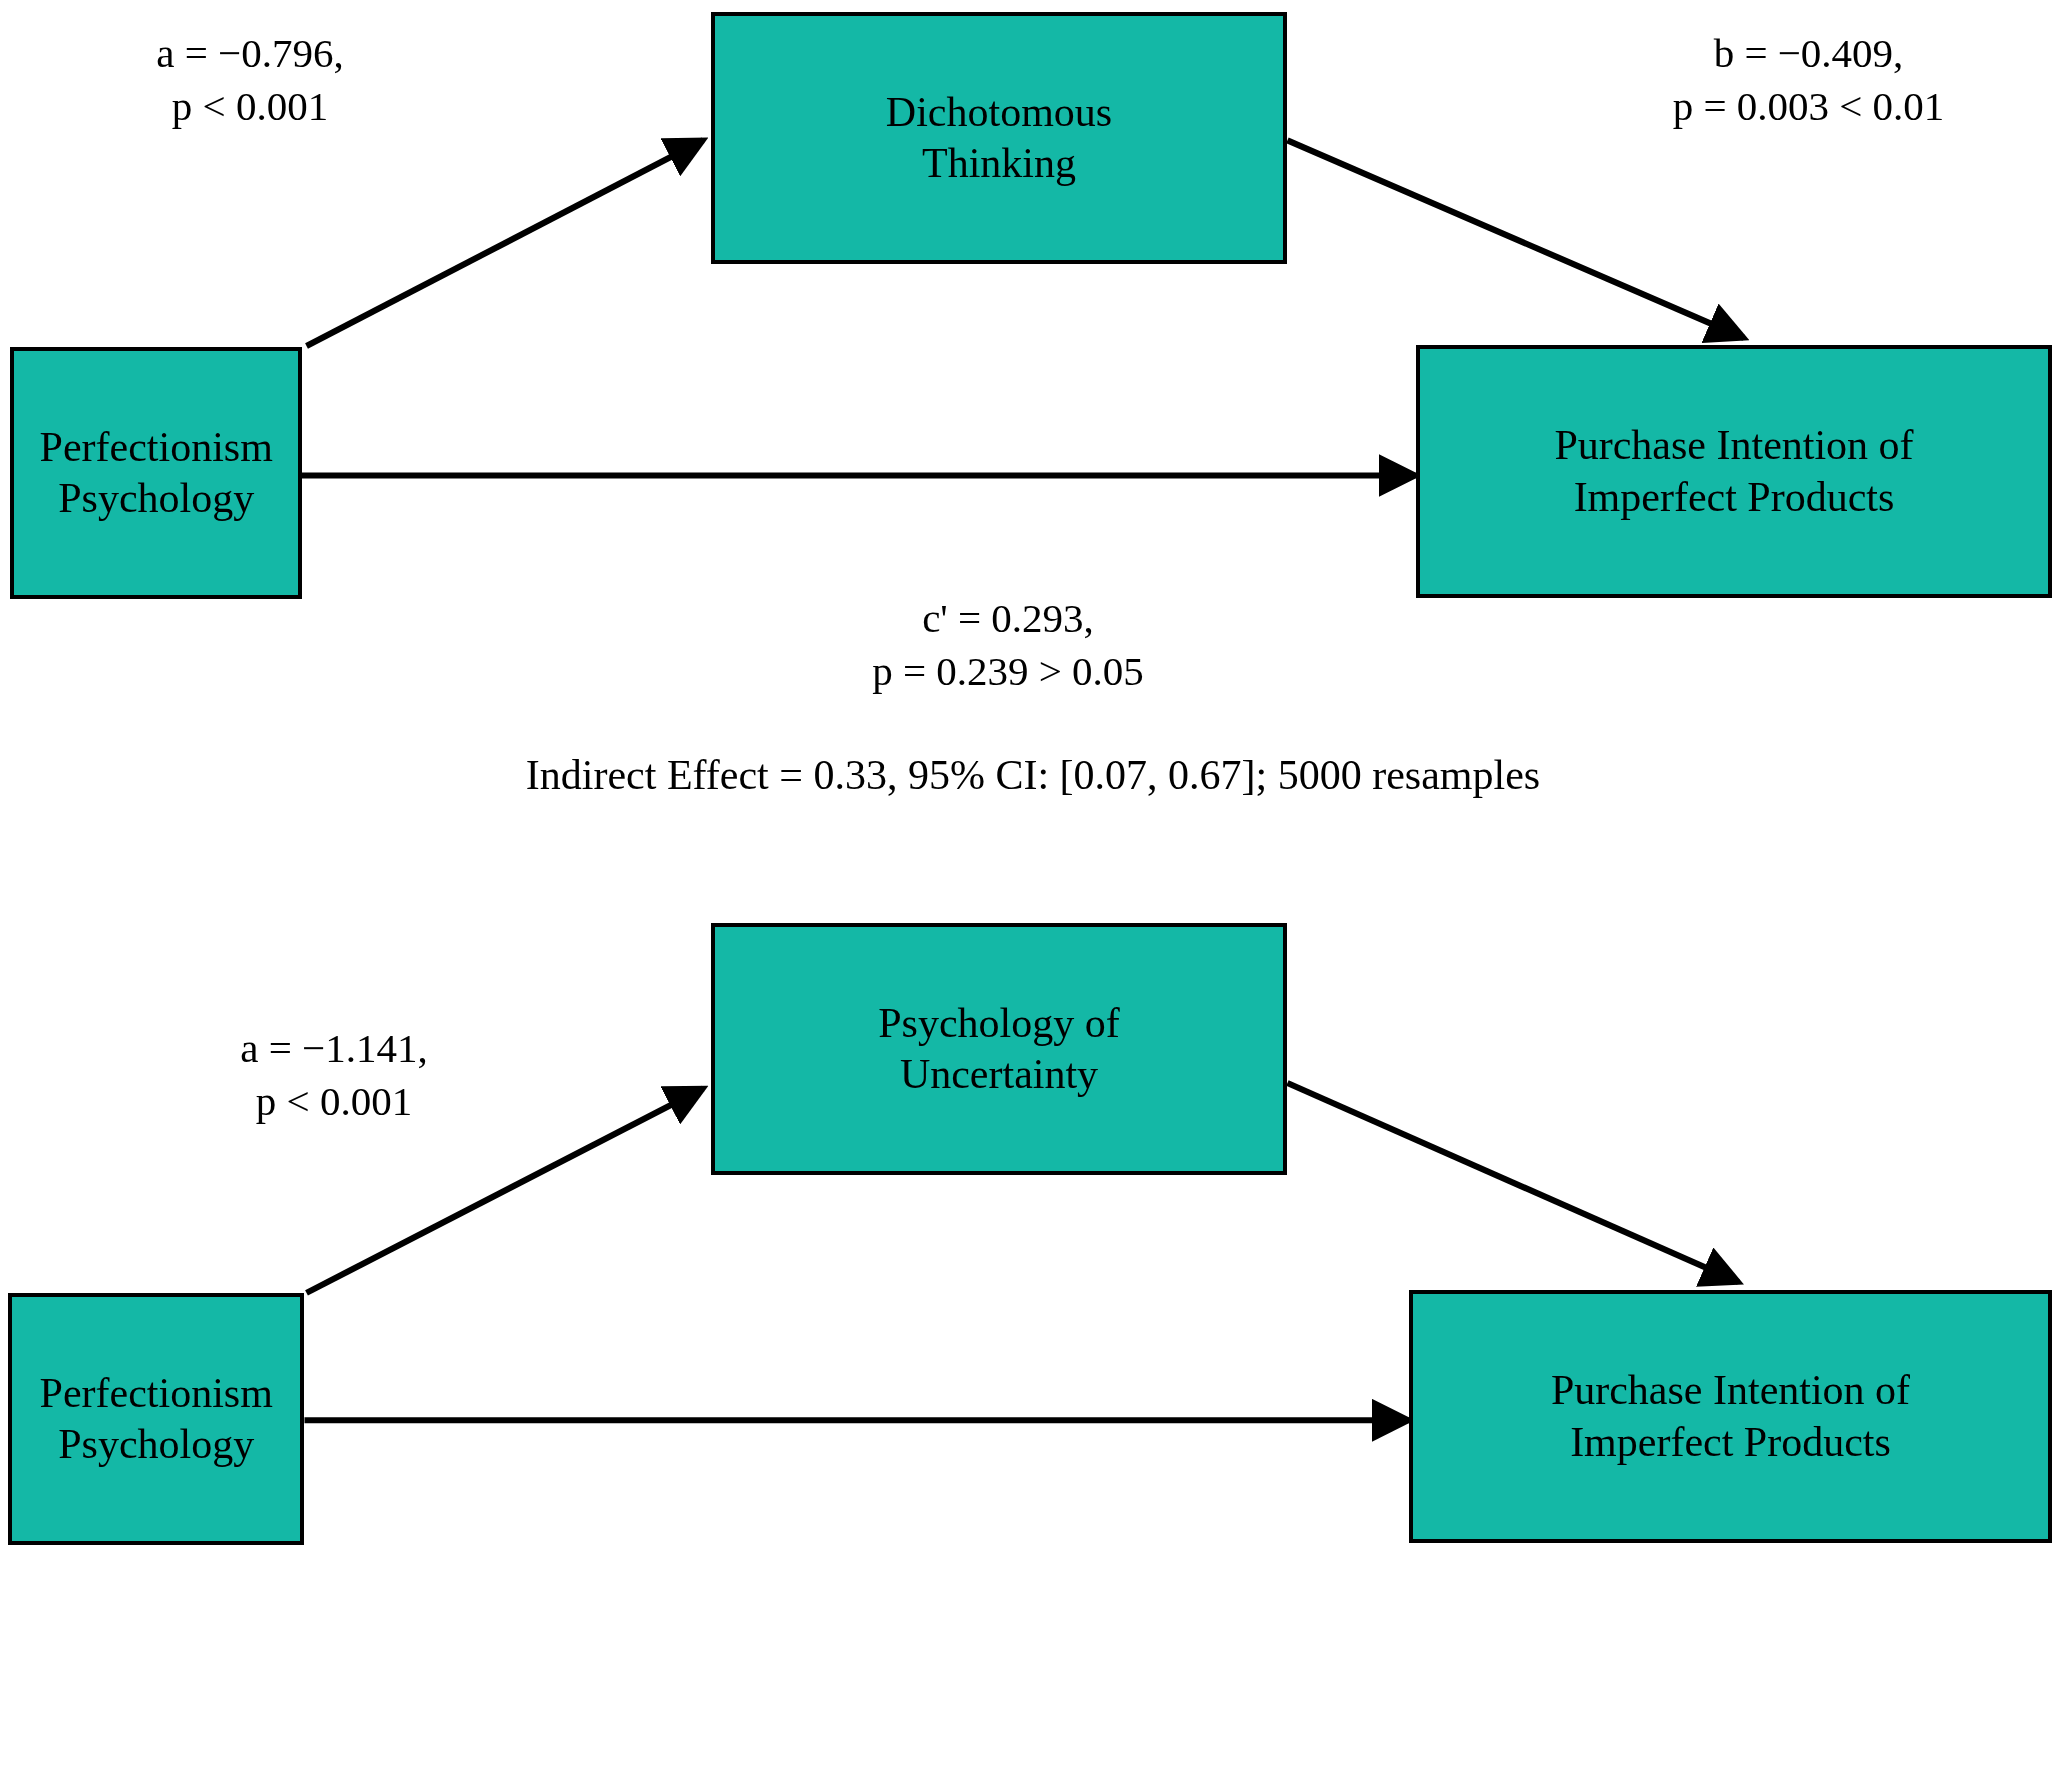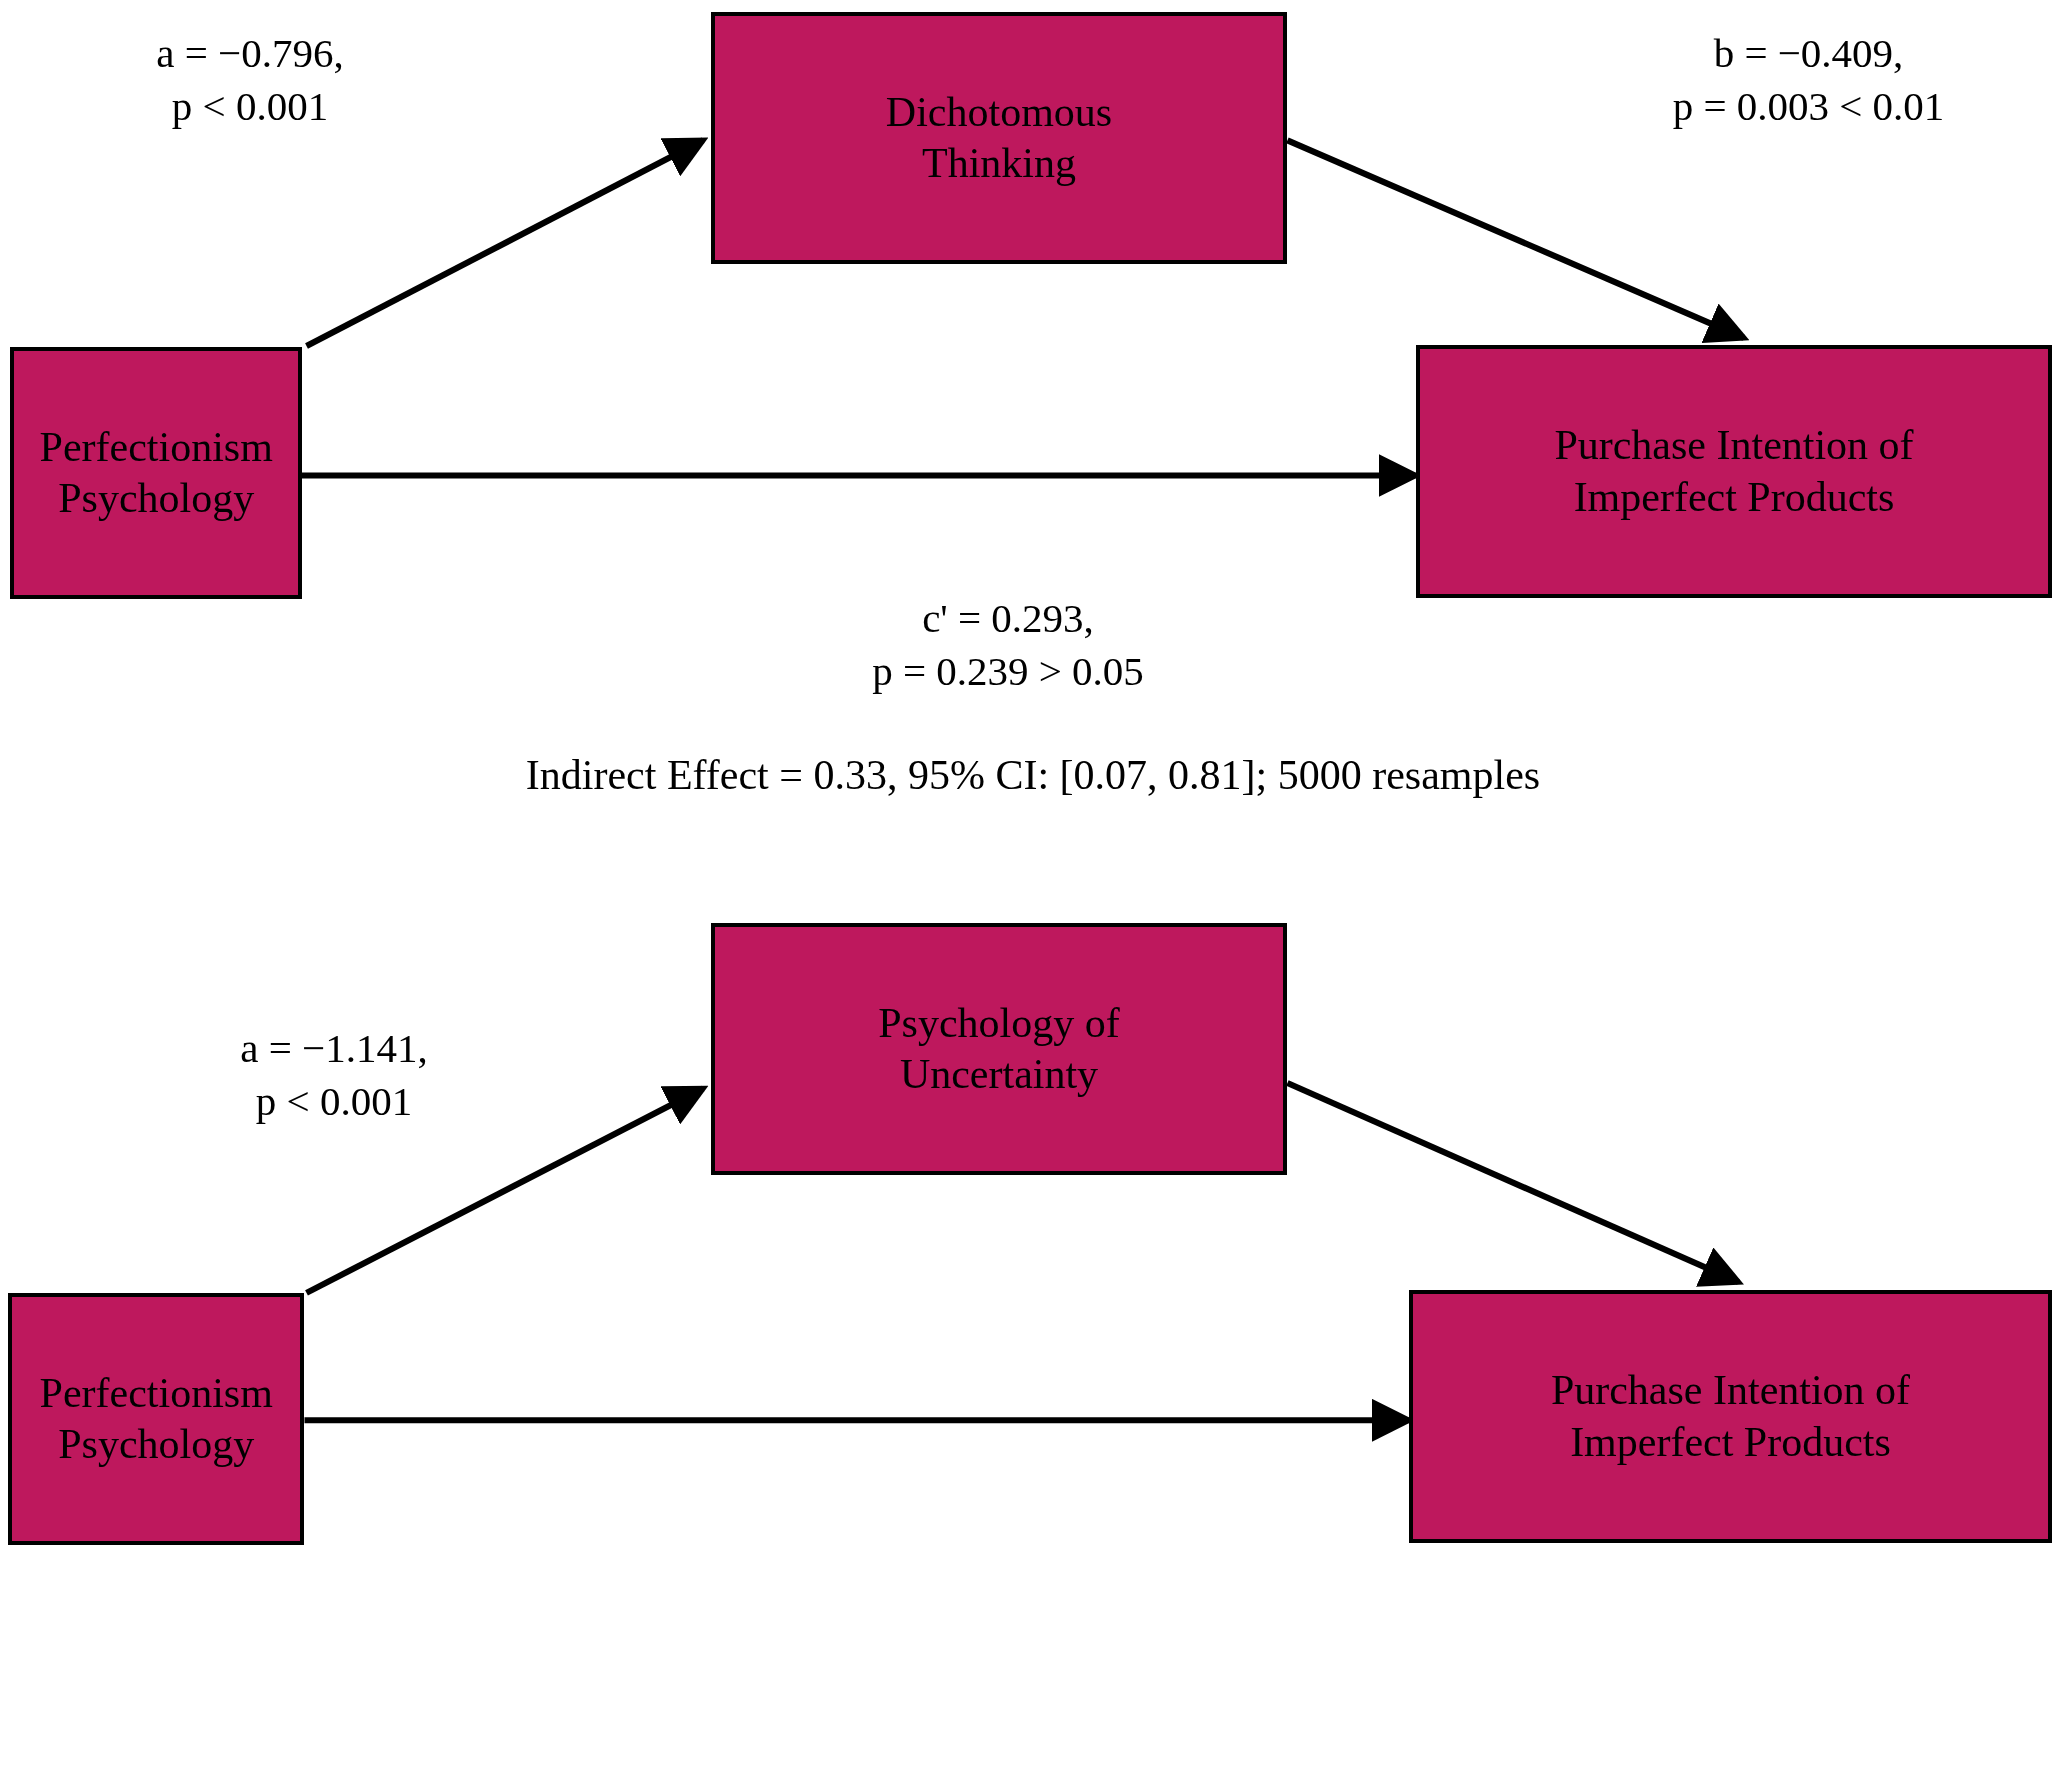--- a/index.html
+++ b/index.html
@@ -25,21 +25,21 @@
     top: 0;
     left: 0;
     width: 2066px;
     height: 1784px;
     pointer-events: none;
   }
   .node-box {
     position: absolute;
     box-sizing: border-box;
     border: 4.1px solid #000000;
-    background: #be185d;
+    background: #14b8a6;
     display: flex;
     align-items: center;
     justify-content: center;
     text-align: center;
     line-height: 1.22;
     font-size: 42px;
   }
   .node-label {
     display: block;
     white-space: pre-line;
@@ -103,21 +103,21 @@
 
   <div class="path-label" style="left:39px; top:27px; width:422px;">a = −0.796,
 p &lt; 0.001</div>
 
   <div class="path-label" style="left:1570px; top:27px; width:477px;text-align:center;">b = −0.409,
 p = 0.003 &lt; 0.01</div>
 
   <div class="path-label" style="left:715px; top:552px; width:586px;margin-top:40px;">c' = 0.293,
 p = 0.239 &gt; 0.05</div>
 
-  <div class="effect-line" style="top:751px;">Indirect Effect = 0.33, 95% CI: [0.07, 0.81]; 5000 resamples</div>
+  <div class="effect-line" style="top:751px;">Indirect Effect = 0.33, 95% CI: [0.07, 0.67]; 5000 resamples</div>
 
   <div class="node-box" style="left:711px; top:923px; width:576px; height:252px;">
     <span class="node-label">Psychology of
 Uncertainty</span>
   </div>
 
   <div class="node-box" style="left:8.2px; top:1293px; width:296px; height:252px;">
     <span class="node-label">Perfectionism
 Psychology</span>
   </div>

